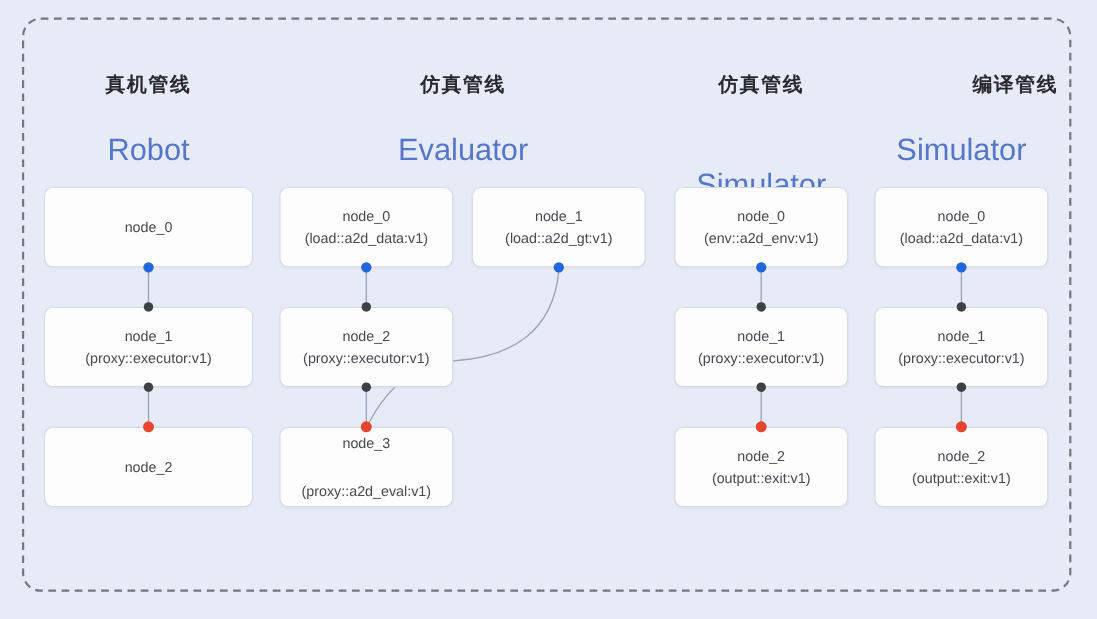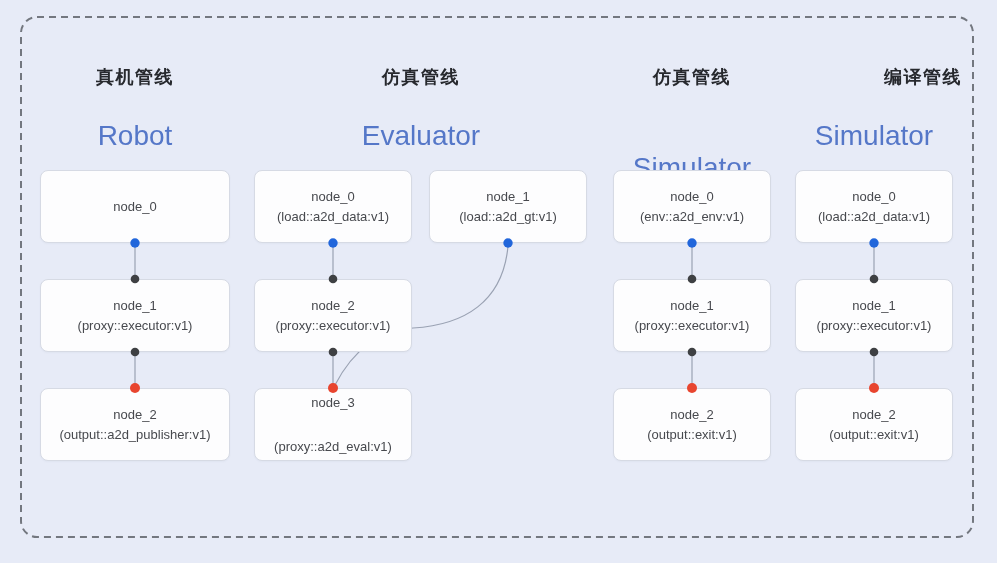--- a/index.html
+++ b/index.html
@@ -52,21 +52,20 @@
       <div class="title-en" style="left: 135px; top: 124px;">Robot</div>
       <div class="node" style="left: 40px; top: 170px; width: 190px; height: 73px;">
         <span class="node-name">node_0</span>
       </div>
       <div class="node" style="left: 40px; top: 279px; width: 190px; height: 73px;">
         <span class="node-name">node_1</span>
         <span class="node-type">(proxy::executor:v1)</span>
       </div>
       <div class="node" style="left: 40px; top: 388px; width: 190px; height: 73px;">
         <span class="node-name">node_2</span>
-        <span class="node-type">(output::a2d_publisher:v1)</span>
       </div>
       <div class="title-zh" style="left: 421px; top: 66px;">仿真管线</div>
       <div class="title-en" style="left: 421px; top: 124px;">Evaluator</div>
       <div class="node" style="left: 254px; top: 170px; width: 158px; height: 73px;">
         <span class="node-name">node_0</span>
         <span class="node-type">(load::a2d_data:v1)</span>
       </div>
       <div class="node" style="left: 429px; top: 170px; width: 158px; height: 73px;">
         <span class="node-name">node_1</span>
         <span class="node-type">(load::a2d_gt:v1)</span>

